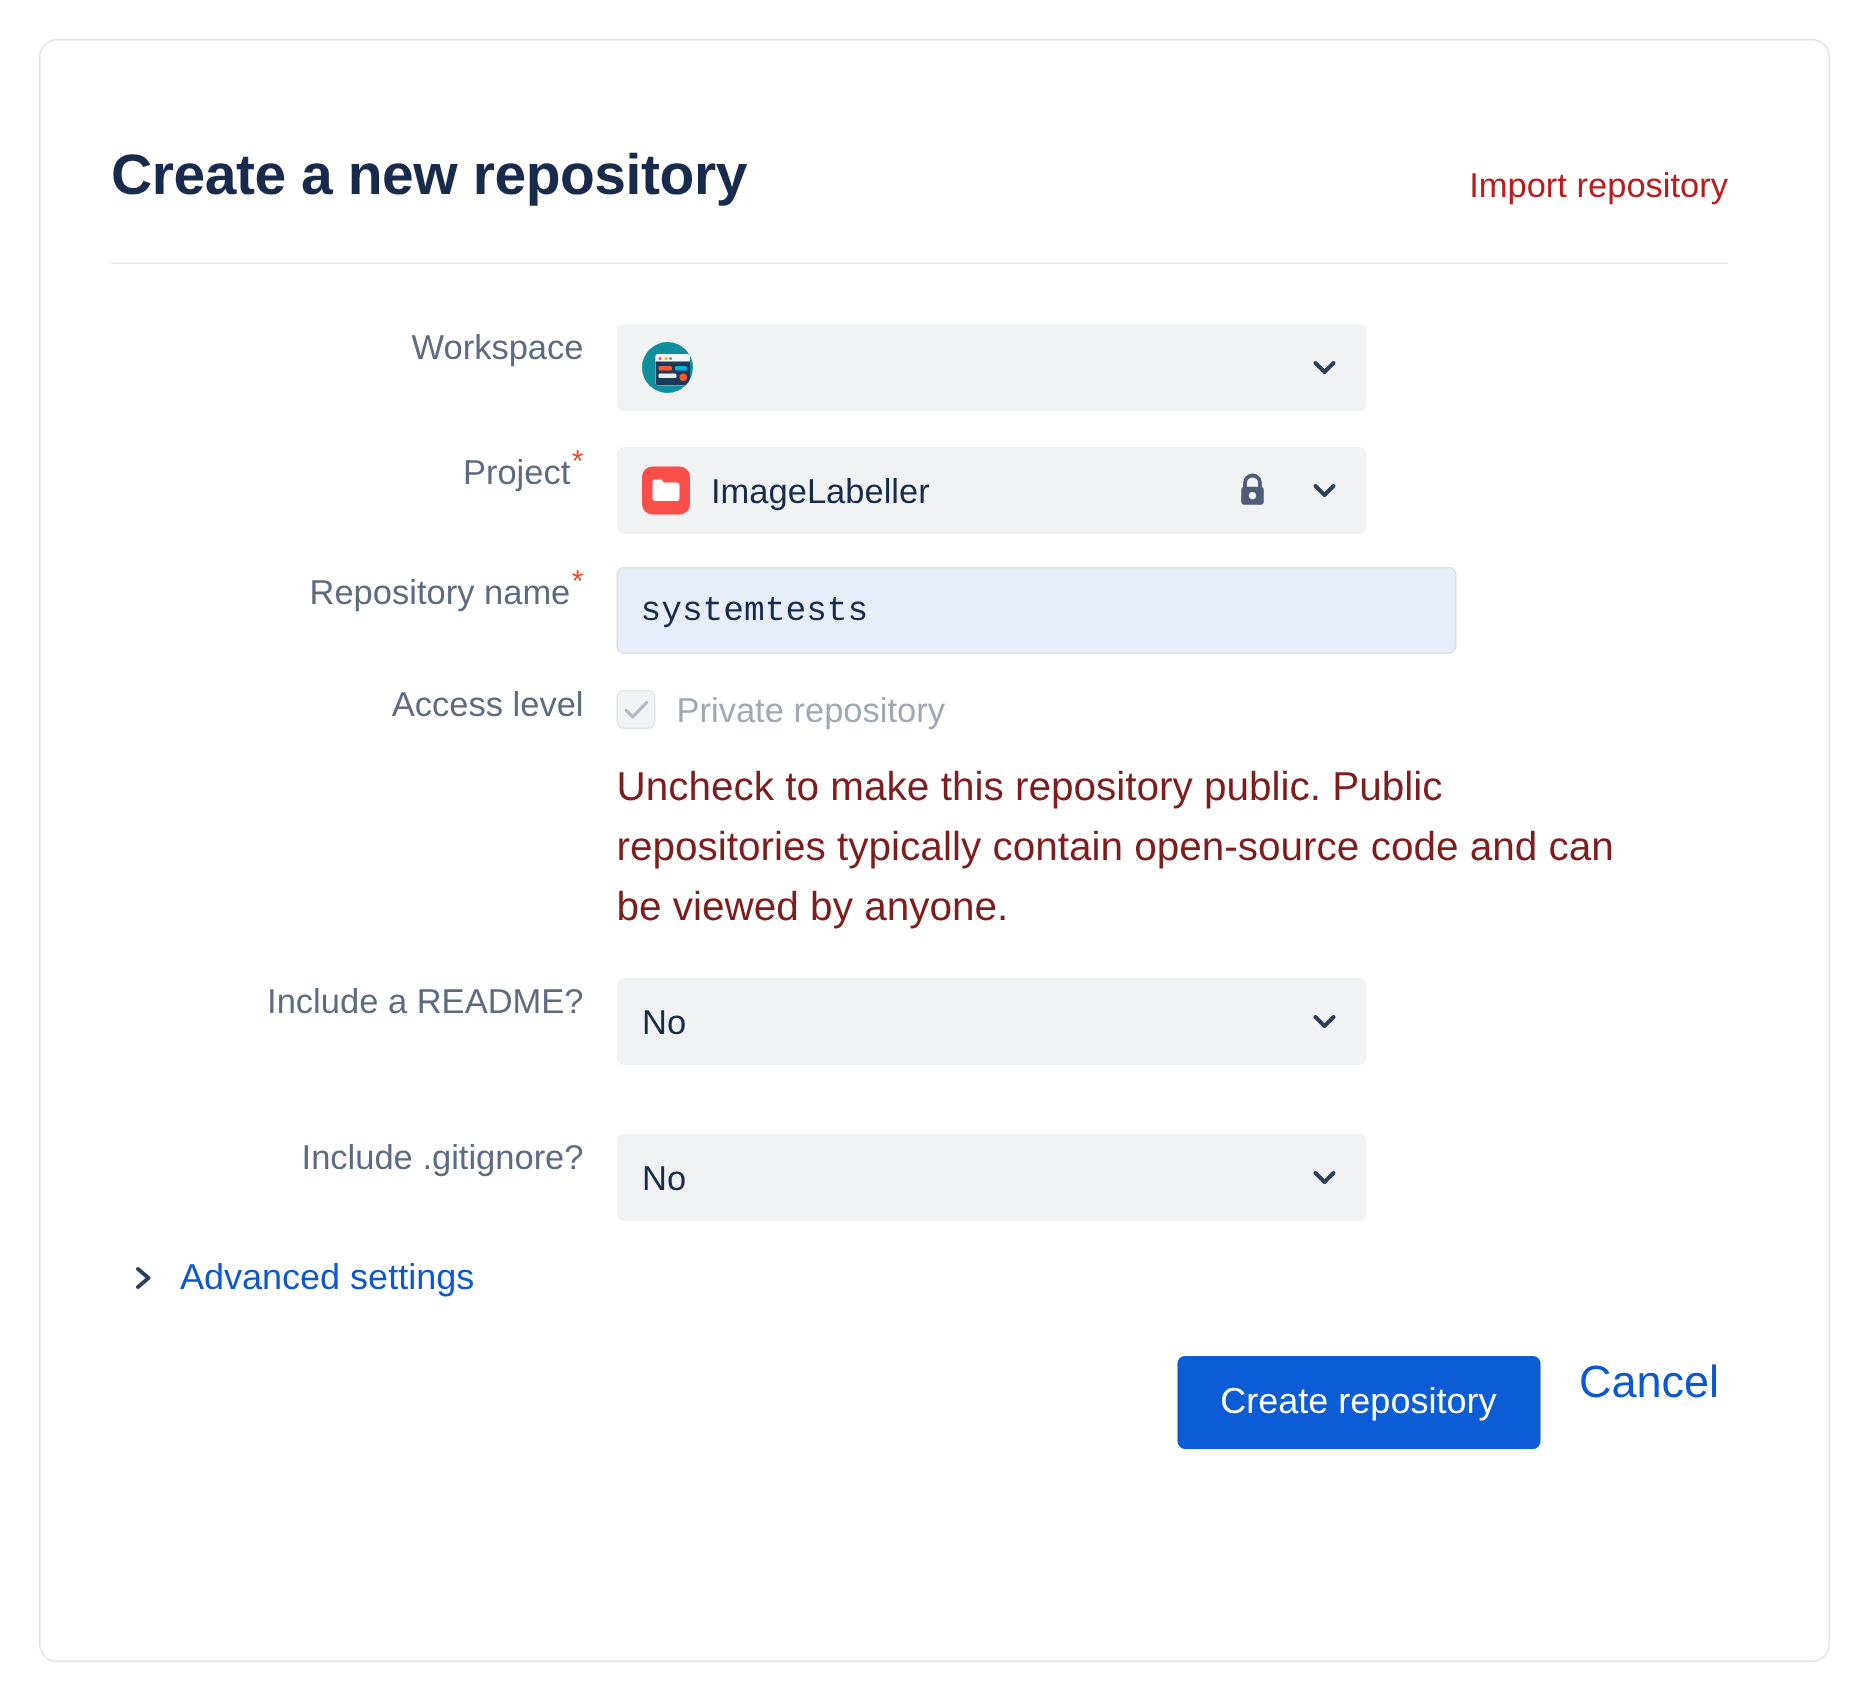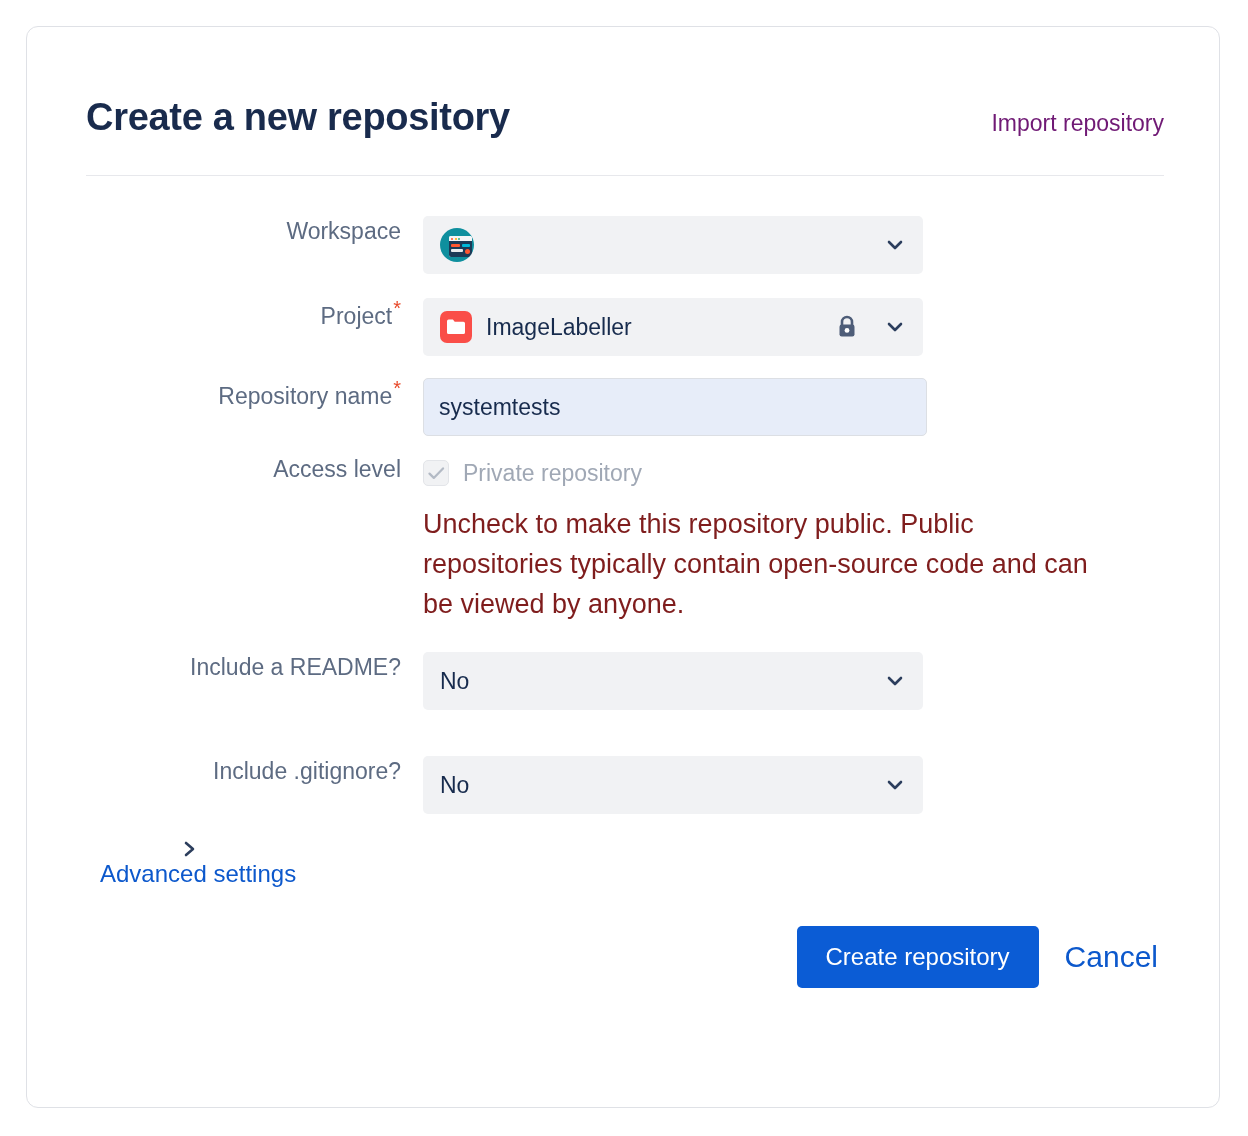--- a/index.html
+++ b/index.html
@@ -22,21 +22,21 @@
     width: 1194px;
     height: 1082px;
     box-sizing: border-box;
     background: #ffffff;
     border: 1px solid #dfe1e6;
     border-radius: 12px;
   }
 
   .card-inner {
     position: absolute;
-    left: 59px;
+    left: 47px;
     top: 56px;
     width: 1078px;
   }
 
   
   .header {
     position: relative;
     height: 92px;
     border-bottom: 1px solid #e7e8ec;
   }
@@ -50,21 +50,21 @@
     font-weight: 700;
     letter-spacing: -0.3px;
     color: #192B4D;
   }
   .import-link {
     position: absolute;
     right: 0;
     top: 26px;
     font-size: 23px;
     line-height: 28px;
-    color: #701a75;
+    color: #b91c1c;
     text-decoration: none;
     cursor: pointer;
     white-space: nowrap;
   }
 
   
   .form {
     position: relative;
     margin-top: 0;
   }
@@ -123,25 +123,25 @@
   .chev {
     flex: 0 0 auto;
     width: 22px;
     height: 22px;
     display: inline-block;
   }
   .chev svg { display: block; }
 
   
   .text-input {
-    width: 504px;
+    width: 560px;
     height: 58px;
     box-sizing: border-box;
     border-radius: 5px;
-    font-family: Liberation Sans, sans-serif;
+    font-family: Liberation Mono, monospace;
     font-size: 23px;
     color: #172b4d;
     padding: 4px 15px;
     outline: none;
   }
   .text-input.filled-blue {
     background: #e7edf9;
     border: 1px solid #dcdfe4;
   }
   .text-input.plain {
@@ -253,38 +253,37 @@
   }
 
   
   .advanced {
     display: flex;
     align-items: center;
     margin-top: 24px;
     margin-left: 14px;
     cursor: pointer;
     width: fit-content;
-    flex-direction: column;
   }
   .advanced .tri {
     width: 16px;
     height: 22px;
     margin-right: 16px;
     flex: 0 0 auto;
   }
   .advanced-label {
     font-size: 24px;
     color: #0c58cc;
     white-space: nowrap;
   }
 
   
   .footer {
     display: flex;
-    align-items: center;
+    align-items: flex-start;
     justify-content: flex-end;
     margin-top: 38px;
     padding-right: 0;
   }
   .btn-primary {
     background: #0b5cd5;
     color: #ffffff;
     border: none;
     border-radius: 5px;
     height: 62px;

